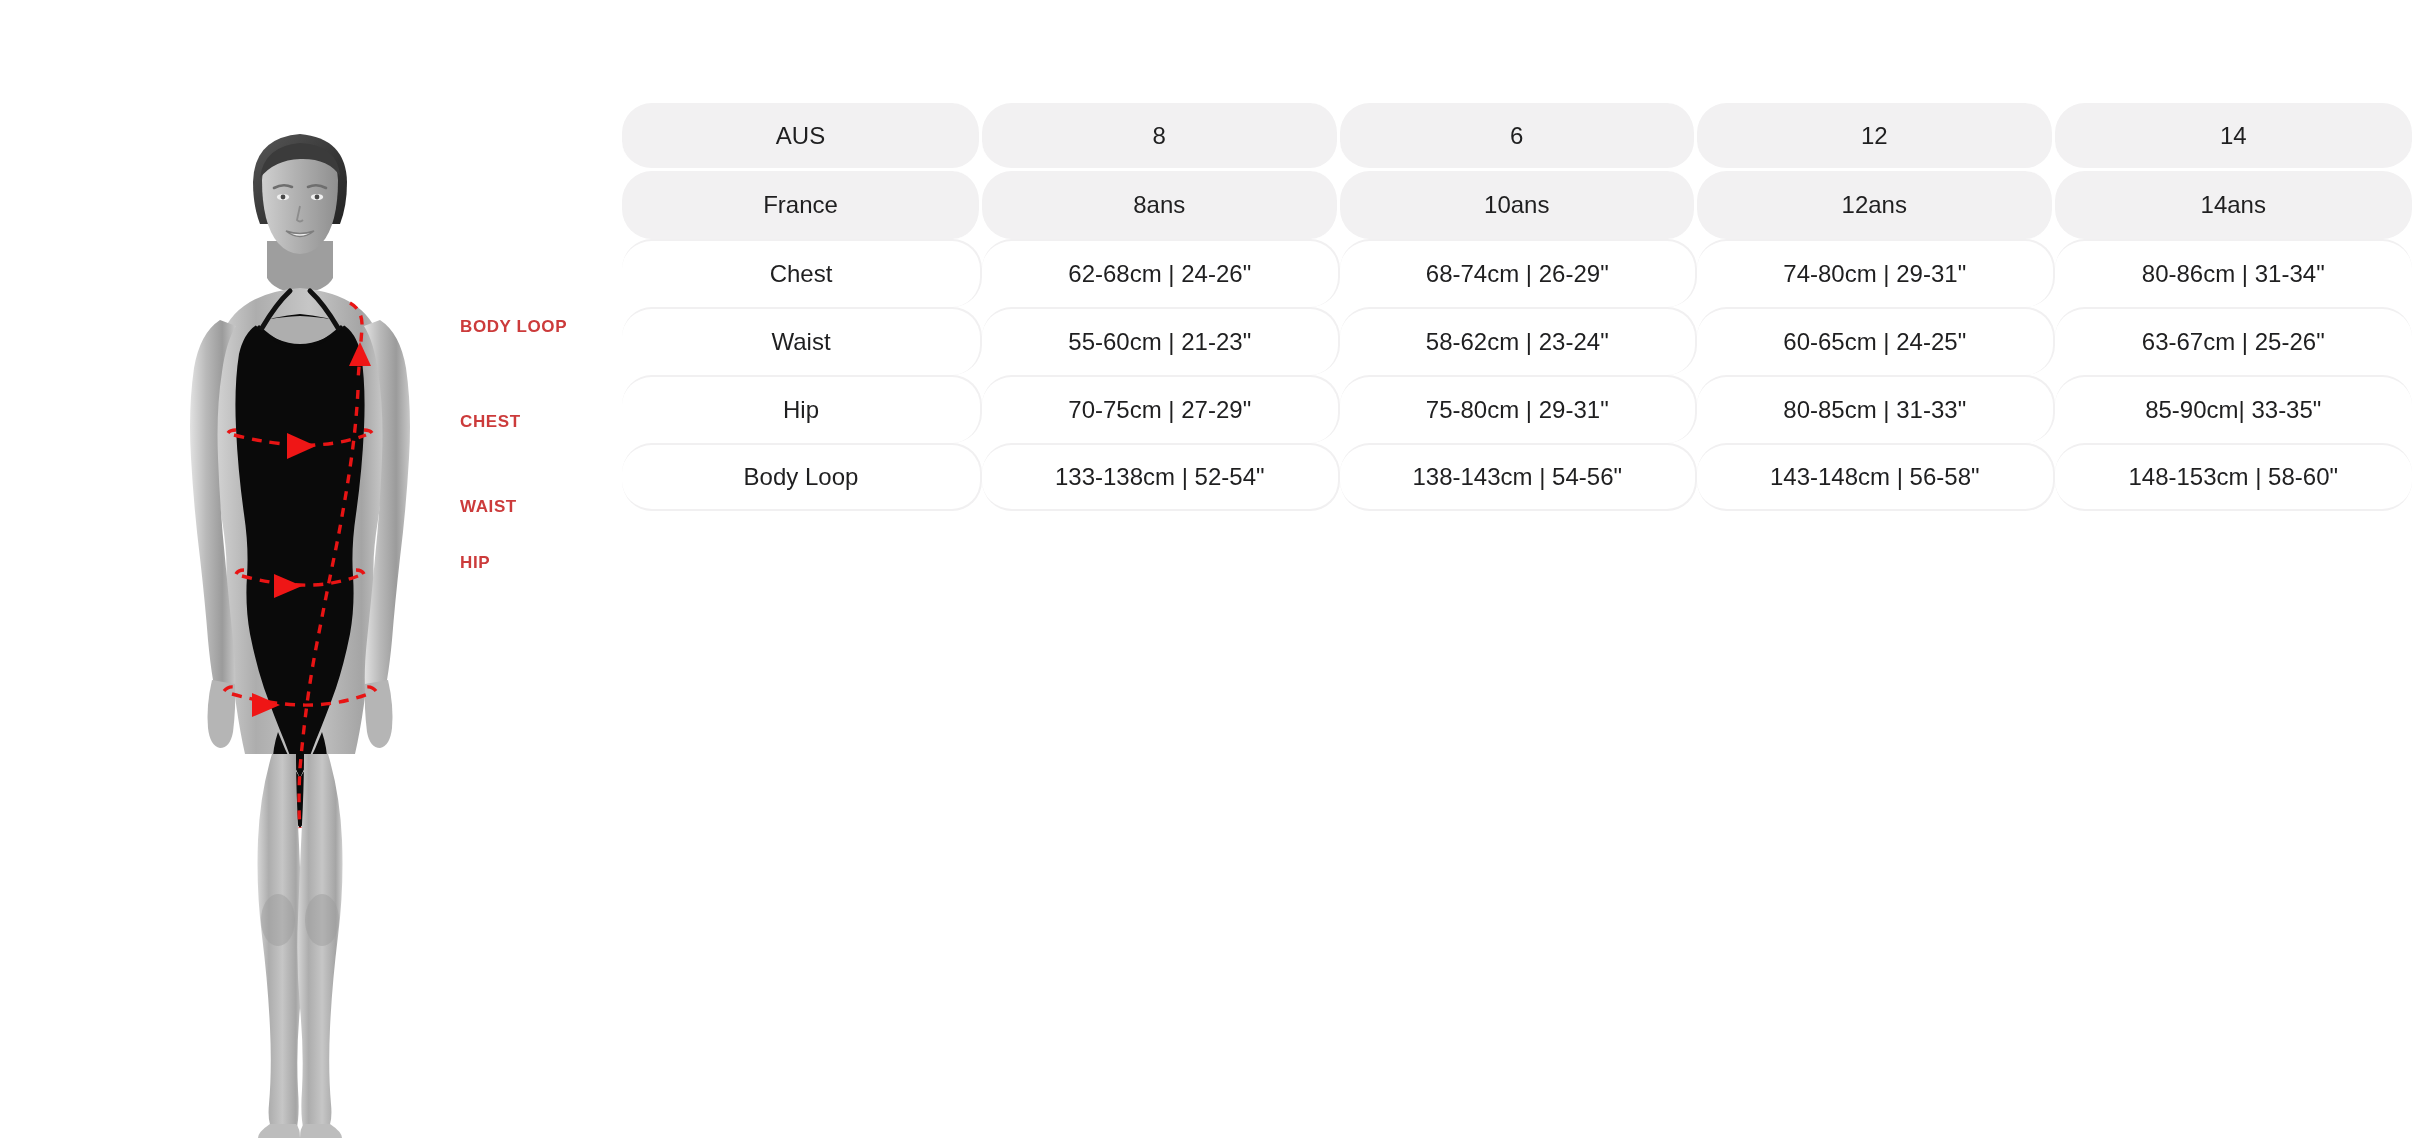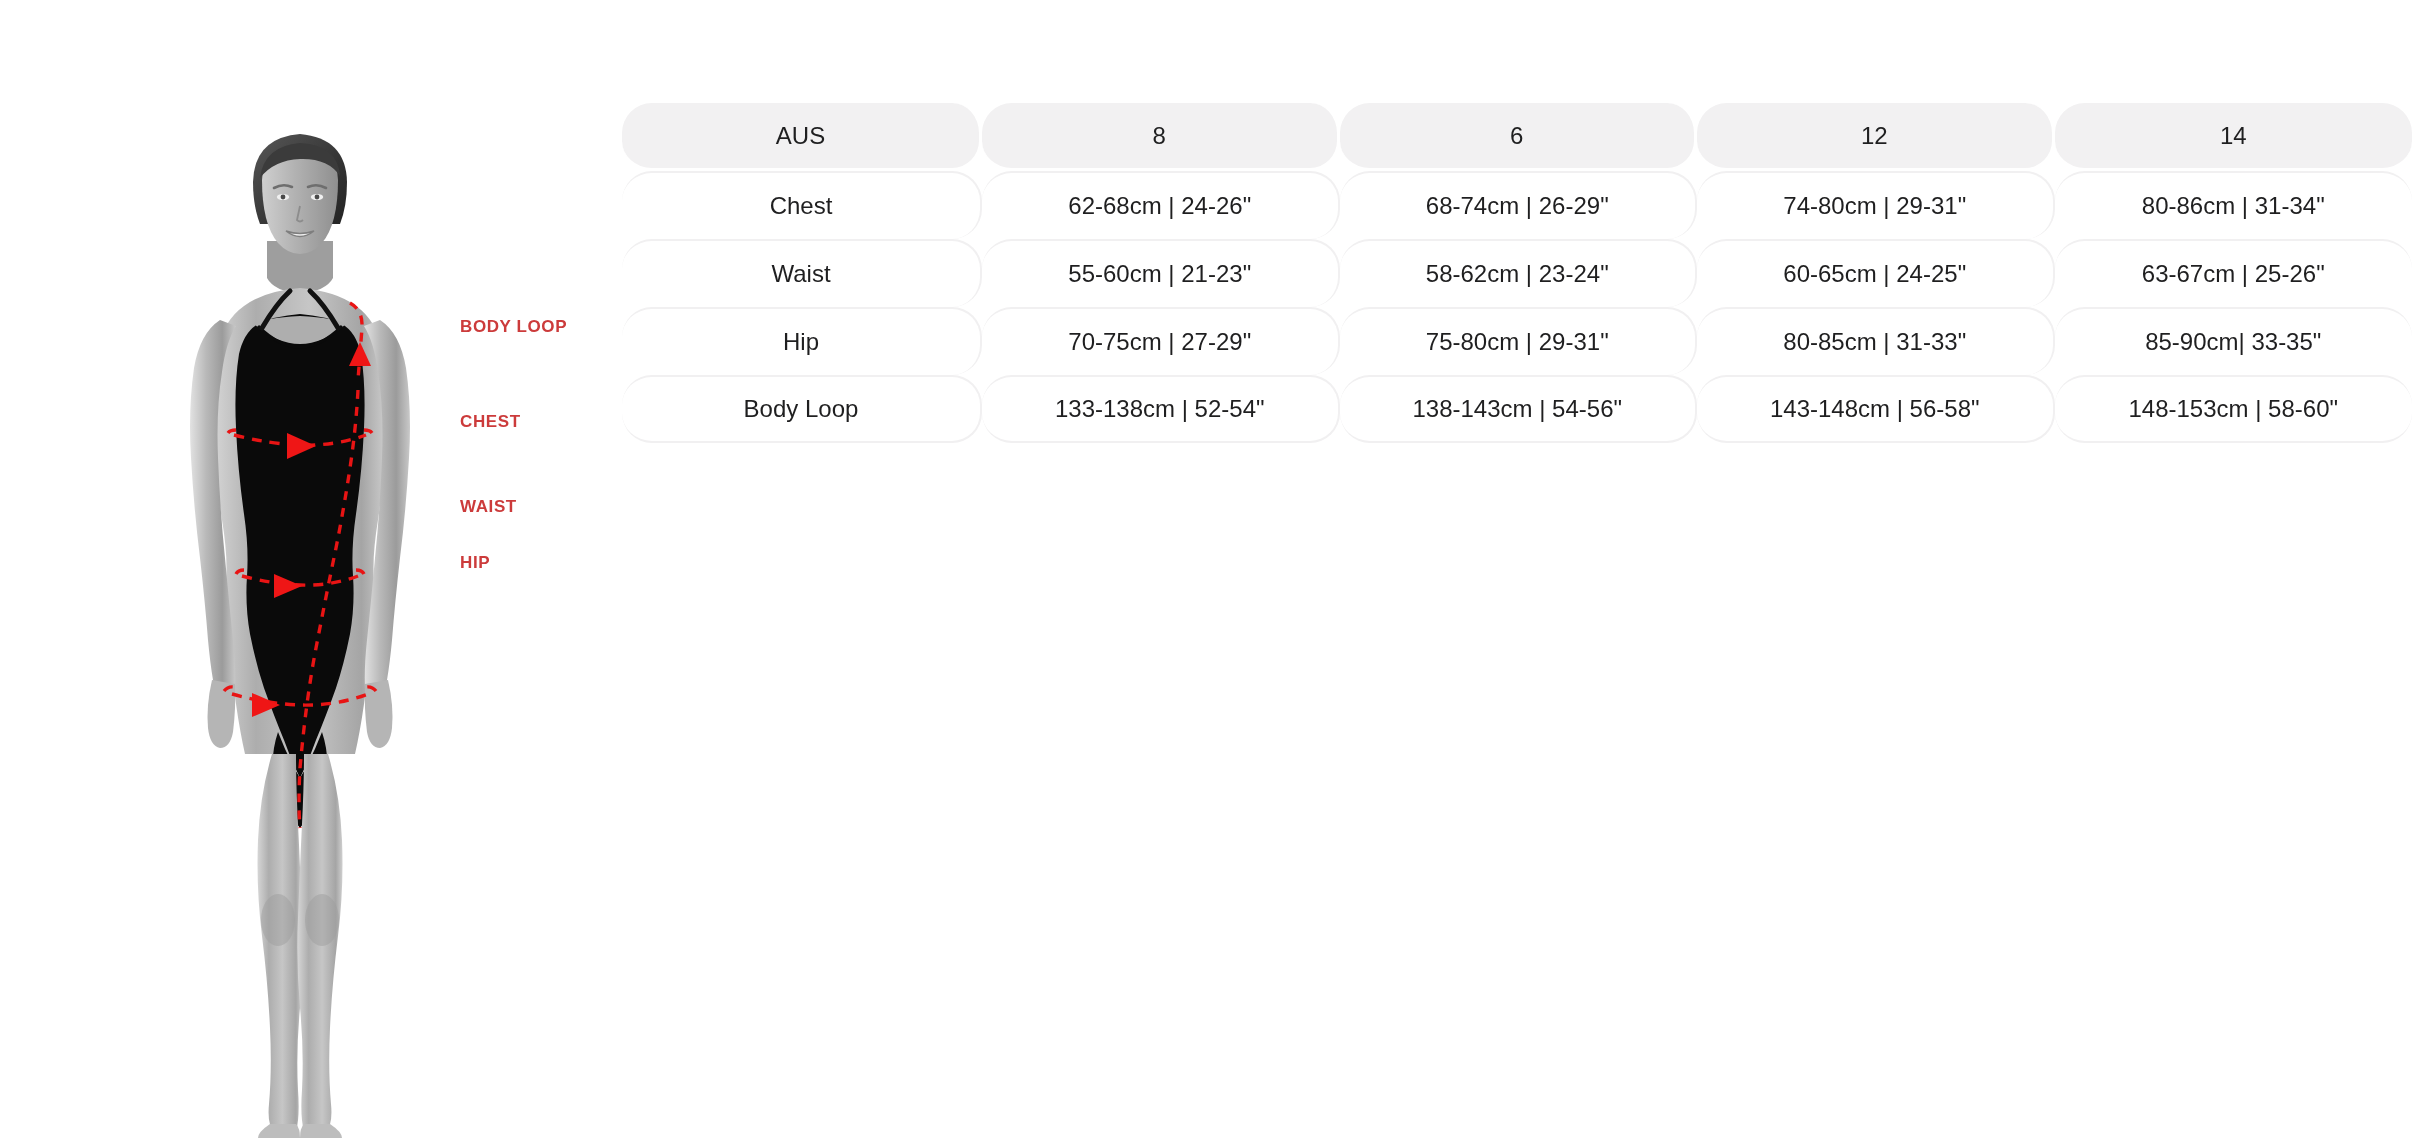--- a/index.html
+++ b/index.html
@@ -258,20 +258,27 @@
         <col class="cx">
     </colgroup>
     <tbody id="size-table-body">
         <tr class="row-grey">
           <td>AUS</td>
           <td>8</td>
           <td>6</td>
           <td>12</td>
           <td>14</td>
         </tr>
+        <tr class="row-grey last-grey">
+          <td>France</td>
+          <td>8ans</td>
+          <td>10ans</td>
+          <td>12ans</td>
+          <td>14ans</td>
+        </tr>
         <tr class="row-white">
           <td>Chest</td>
           <td>62-68cm | 24-26"</td>
           <td>68-74cm | 26-29"</td>
           <td>74-80cm | 29-31"</td>
           <td>80-86cm | 31-34"</td>
         </tr>
         <tr class="row-white">
           <td>Waist</td>
           <td>55-60cm | 21-23"</td>

